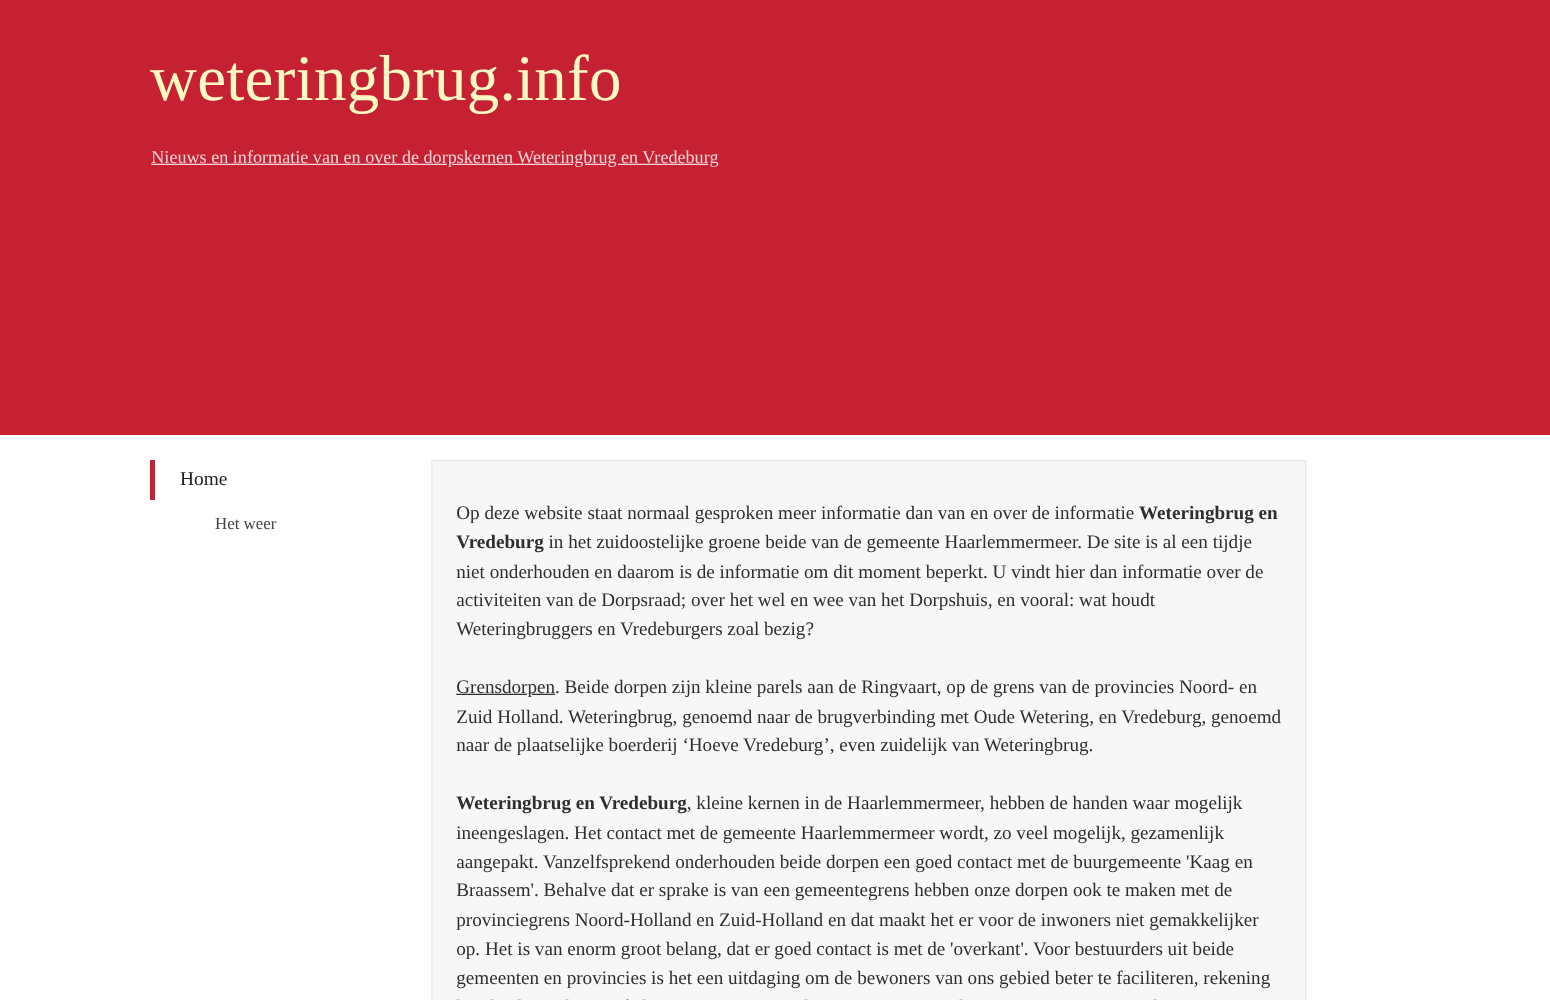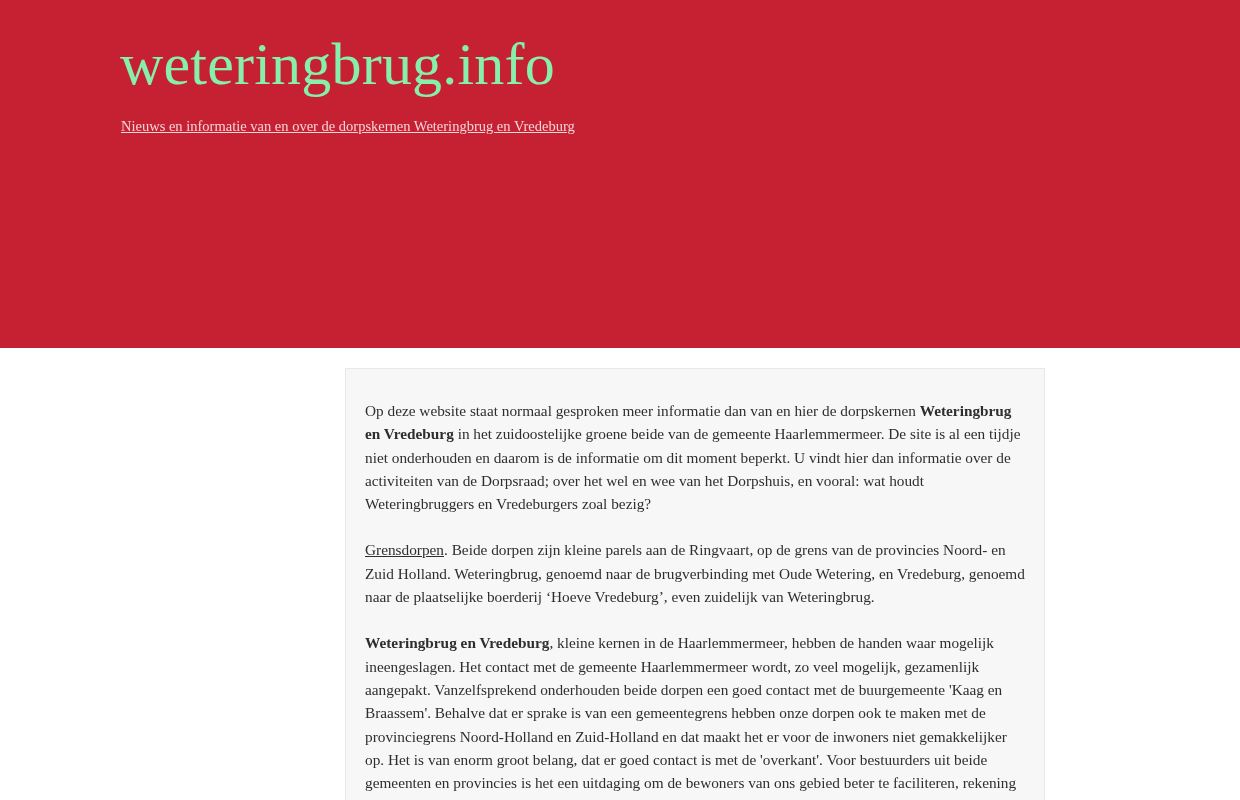--- a/index.html
+++ b/index.html
@@ -24,23 +24,23 @@
     width: 1240px;
     height: 348px;
     background: #c62132;
     position: relative;
   }
   .site-title {
     position: absolute;
     left: 120px;
     top: 33px;
     font-family: "Liberation Serif", serif;
-    font-size: 60px;
+    font-size: 52px;
     line-height: 62px;
-    color: #86efac;
+    color: #fef9c3;
     font-weight: normal;
     letter-spacing: 0.2px;
     margin: 0;
     text-decoration: none;
     display: block;
   }
   .site-tagline {
     position: absolute;
     left: 121px;
     top: 117px;
@@ -128,24 +128,34 @@
 
 <div id="page">
 
   <header class="site-header">
     <a class="site-title" href="#">weteringbrug.info</a>
     <p class="site-tagline">Nieuws en informatie van en over de dorpskernen Weteringbrug en Vredeburg</p>
   </header>
 
   <div class="content-wrap">
 
+    <nav class="sidebar">
+      <ul class="nav-list">
+        <li class="nav-item current">
+          <span>Home</span>
+        </li>
+        <li class="nav-item sub">
+          <span>Het weer</span>
+        </li>
+      </ul>
+    </nav>
 
     <main class="main-panel">
       <p class="article-text">
-        <span>Op deze website staat normaal gesproken meer informatie dan van en hier de dorpskernen </span><b>Weteringbrug en Vredeburg</b><span> in het zuidoostelijke groene beide van de gemeente Haarlemmermeer. De site is al een tijdje niet onderhouden en daarom is de informatie om dit moment beperkt.</span>
+        <span>Op deze website staat normaal gesproken meer informatie dan van en over de informatie </span><b>Weteringbrug en Vredeburg</b><span> in het zuidoostelijke groene beide van de gemeente Haarlemmermeer. De site is al een tijdje niet onderhouden en daarom is de informatie om dit moment beperkt.</span>
         <span>
 U vindt hier dan informatie over de activiteiten van de Dorpsraad; over het wel en wee van het Dorpshuis, en vooral: wat houdt Weteringbruggers en Vredeburgers zoal bezig?</span>
       </p>
       <p class="article-text">
         <a class="inline-link" href="#">Grensdorpen</a><span>. Beide dorpen zijn kleine parels aan de Ringvaart, op de grens van de provincies Noord- en Zuid Holland. Weteringbrug, genoemd naar de brugverbinding met Oude Wetering, en Vredeburg, genoemd naar de plaatselijke boerderij ‘Hoeve Vredeburg’, even zuidelijk van Weteringbrug.</span>
       </p>
       <p class="article-text">
         <b>Weteringbrug en Vredeburg</b><span>, kleine kernen in de Haarlemmermeer, hebben de handen waar mogelijk ineengeslagen. Het contact met de gemeente Haarlemmermeer wordt, zo veel mogelijk, gezamenlijk aangepakt. Vanzelfsprekend onderhouden beide dorpen een goed contact met de buurgemeente 'Kaag en Braassem'. Behalve dat er sprake is van een gemeentegrens hebben onze dorpen ook te maken met de provinciegrens Noord-Holland en Zuid-Holland en dat maakt het er voor de inwoners niet gemakkelijker op. Het is van enorm groot belang, dat er goed contact is met de 'overkant'. Voor bestuurders uit beide gemeenten en provincies is het een uitdaging om de bewoners van ons gebied beter te faciliteren, rekening houdend met de specifieke wensen van 'grensbewoners'. Immers de inwoners van Weteringbrug en</span>
       </p>
     </main>

